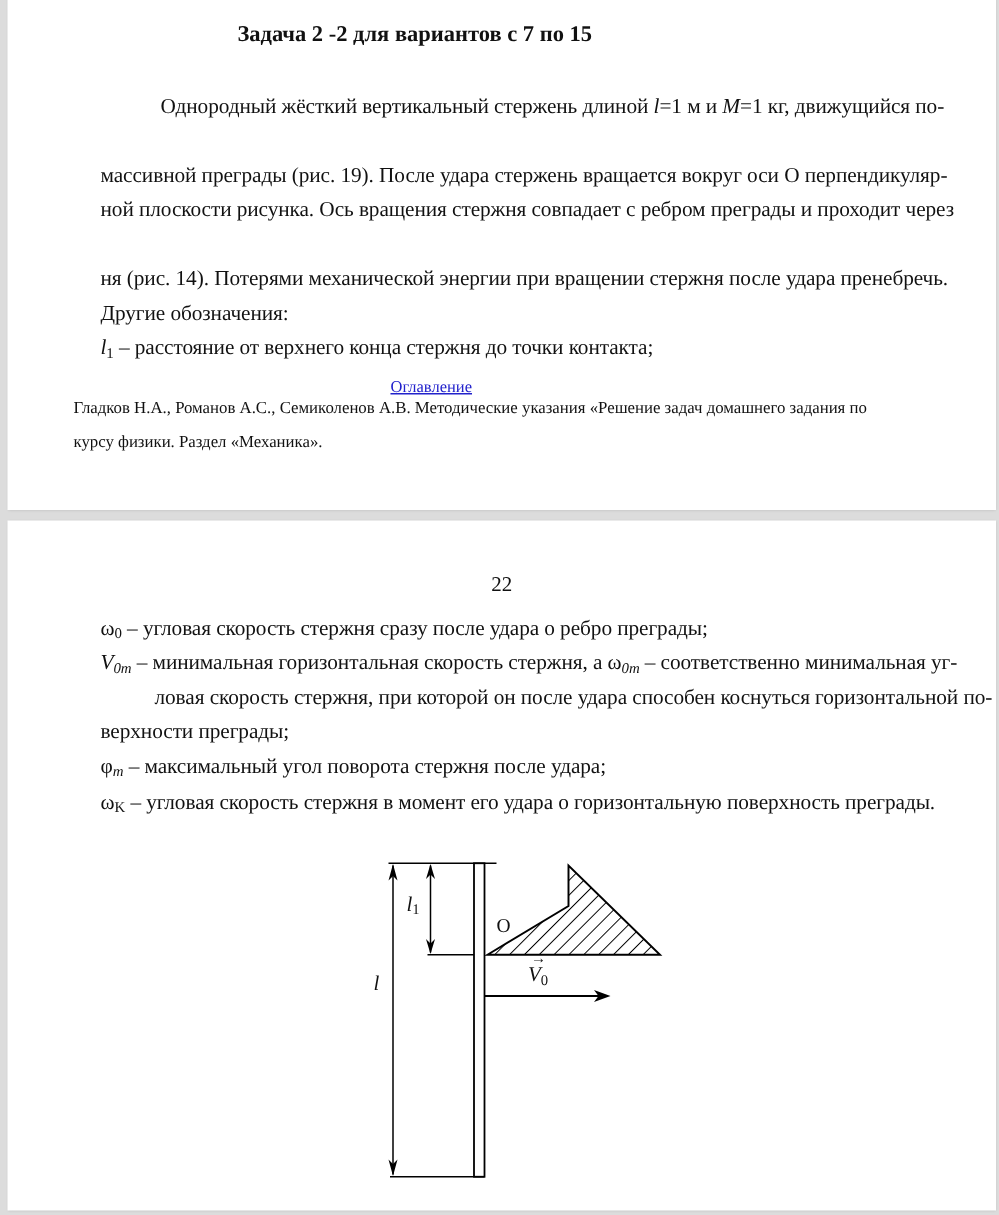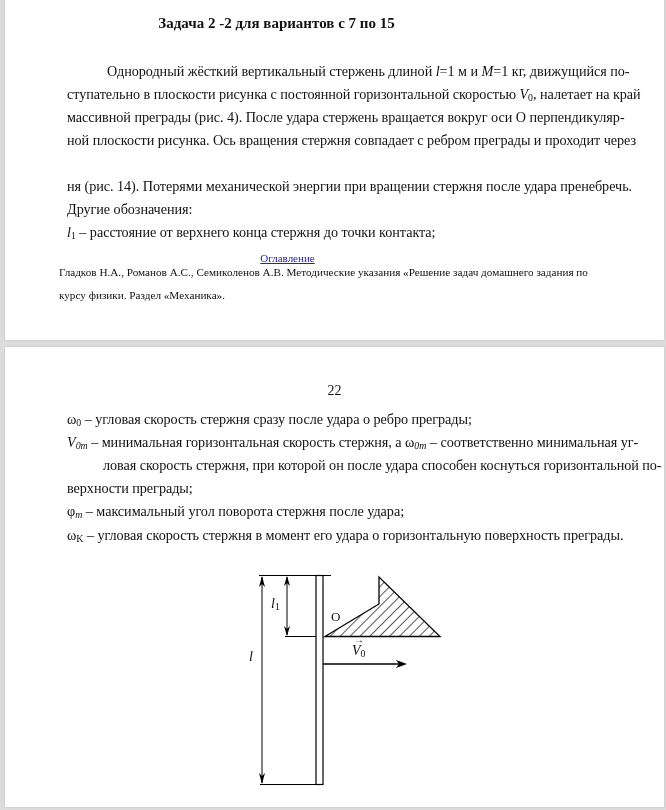--- a/index.html
+++ b/index.html
@@ -21,37 +21,36 @@
     .title {
       font-weight: bold; font-size: 15px;
       left: 0; width: 543px; text-align: center; top: 25px;
     }
     .body-line { font-size: 14.2px; left: 62px; letter-spacing: -0.05px; }
     .indent { left: 102px; }
     .link {
       font-size: 11px; color: #2222cc; text-decoration: underline;
       left: 0; width: 565px; text-align: center; cursor: pointer;
     }
-    .ref { font-size: 11.2px; left: 54px; }
+    .ref { font-size: 11.2px; left: 44px; }
     .pagenum { font-size: 14px; left: 0; width: 659px; text-align: center; }
     i.var { font-style: italic; }
     sub { font-size: 0.7em; vertical-align: -0.25em; line-height: 0; }
     .figure { position: absolute; left: 0; top: 0; }
   </style>
 </head>
 <body>
 
 <div class="page" id="page1">
   <div class="abs title">Задача 2 -2 для вариантов с 7 по 15</div>
 
   <div class="abs body-line indent" style="top:73px;"><span>Однородный жёсткий вертикальный стержень длиной </span><i class="var">l</i><span>=1 м и </span><i class="var">M</i><span>=1 кг, движущийся по-</span></div>
 
-  <div class="abs body-line" style="top:96px;"><span>ступательно в плоскости рисунка с постоянной горизонтальной скоростью </span><i class="var">V</i><sub>0</sub><span>, налетает на край</span></div>
 
-  <div class="abs body-line" style="top:119px;">массивной преграды (рис. 4). После удара стержень вращается вокруг оси О перпендикуляр-</div>
+  <div class="abs body-line" style="top:119px;">массивной преграды (рис. 19). После удара стержень вращается вокруг оси О перпендикуляр-</div>
   <div class="abs body-line" style="top:142px;">ной плоскости рисунка. Ось вращения стержня совпадает с ребром преграды и проходит через</div>
   <div class="abs body-line" style="top:188px;">ня (рис. 14). Потерями механической энергии при вращении стержня после удара пренебречь.</div>
   <div class="abs body-line" style="top:211px;">Другие обозначения:</div>
   <div class="abs body-line" style="top:234px;"><i class="var">l</i><sub>1</sub><span> – расстояние от верхнего конца стержня до точки контакта;</span></div>
 
   <div class="abs link" style="top:262px;">Оглавление</div>
   <div class="abs ref" style="top:276px;">Гладков Н.А., Романов А.С., Семиколенов А.В. Методические указания «Решение задач домашнего задания по</div>
   <div class="abs ref" style="top:299px;">курсу физики. Раздел «Механика».</div>
 </div>
 

